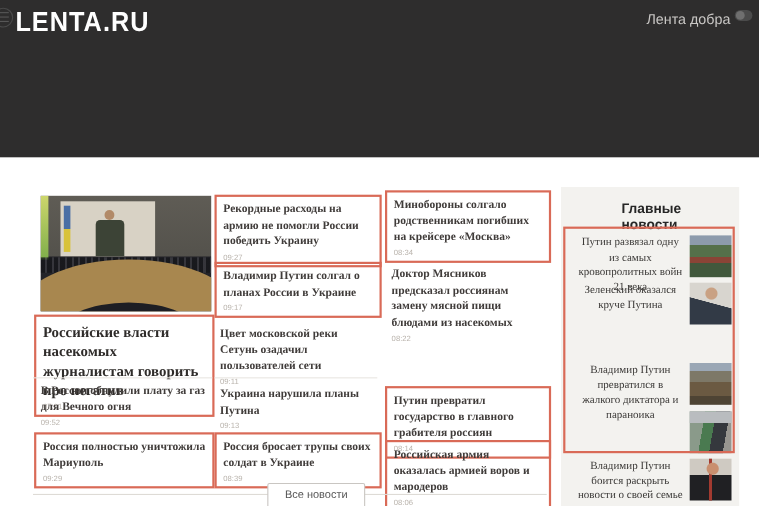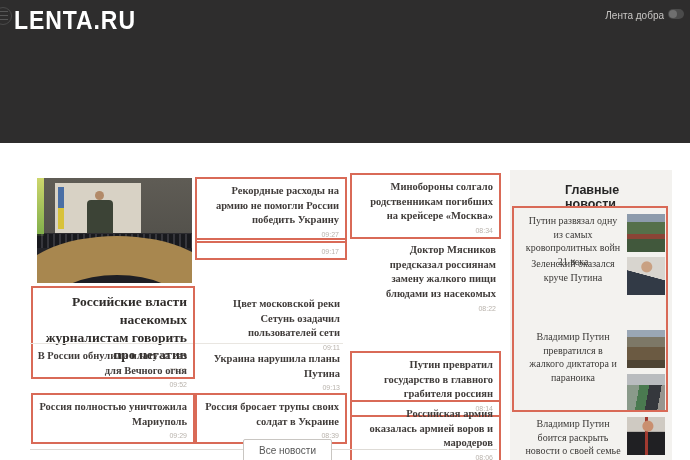--- a/index.html
+++ b/index.html
@@ -7,27 +7,27 @@
           font-family:"Liberation Sans",sans-serif;}
 
   
   .header{position:absolute;left:0;top:0;width:690px;height:143px;background:#2e2d2d;}
   .logo{position:absolute;left:14px;top:6px;color:#ffffff;font-family:"Liberation Sans",sans-serif;
         font-weight:bold;font-size:25px;letter-spacing:1px;transform:scaleX(.92);transform-origin:left;
         cursor:pointer;}
   .menu-ic{position:absolute;left:-6px;top:7px;width:16px;height:16px;border:1px solid #4a4a4a;
            border-radius:50%;}
   .menu-ic i{display:block;height:1px;background:#575757;margin:3px 3px 0 3px;}
-  .dobra{position:absolute;right:26px;top:10px;color:#c9c7c5;font-size:10px;}
+  .dobra{position:absolute;right:26px;top:10px;color:#c9c7c5;font-size:13px;}
   .toggle{position:absolute;right:6px;top:9px;width:16px;height:10px;background:#4b4b4b;
           border-radius:6px;cursor:pointer;}
   .toggle b{position:absolute;left:1px;top:1px;width:8px;height:8px;border-radius:50%;background:#6f6f6f;}
 
   
-  .item{position:absolute;text-align:right;}
+  .item{position:absolute;}
   .ntitle{font-family:"Liberation Serif",serif;font-weight:bold;font-size:10.5px;line-height:1.4;
           color:#403c3a;cursor:pointer;}
   .ntime{font-size:7px;color:#b9b3ac;margin-top:3px;}
   .redbox{border:2px solid #d96a57;padding:5px 6px 3px 6px;background:transparent;}
   .plain{padding-left:0;}
   .feat-title{font-family:"Liberation Serif",serif;font-weight:bold;font-size:13.5px;line-height:1.32;
               color:#2f2c2a;cursor:pointer;}
   .divider{position:absolute;height:1px;background:#e9e6e1;}
 
   
@@ -120,20 +120,21 @@
     <div class="ntitle">Россия полностью уничтожила Мариуполь</div>
     <div class="ntime">09:29</div>
   </div>
 
   <div class="item redbox" style="left:195px;top:177px;width:136px">
     <div class="ntitle">Рекордные расходы на армию не помогли России победить Украину</div>
     <div class="ntime">09:27</div>
   </div>
 
   <div class="item redbox" style="left:195px;top:238px;width:136px">
+    <div class="ntitle">Владимир Путин солгал о планах России в Украине</div>
     <div class="ntime">09:17</div>
   </div>
 
   <div class="item plain" style="left:200px;top:297px;width:140px">
     <div class="ntitle">Цвет московской реки Сетунь озадачил пользователей сети</div>
     <div class="ntime">09:11</div>
   </div>
 
   <div class="divider" style="left:195px;top:343px;width:148px"></div>
 
@@ -146,21 +147,21 @@
     <div class="ntitle">Россия бросает трупы своих солдат в Украине</div>
     <div class="ntime">08:39</div>
   </div>
 
   <div class="item redbox" style="left:350px;top:173px;width:135px">
     <div class="ntitle">Минобороны солгало родственникам погибших на крейсере «Москва»</div>
     <div class="ntime">08:34</div>
   </div>
 
   <div class="item plain" style="left:356px;top:243px;width:140px">
-    <div class="ntitle">Доктор Мясников предсказал россиянам замену жалкого пищи блюдами из насекомых</div>
+    <div class="ntitle">Доктор Мясников предсказал россиянам замену мясной пищи блюдами из насекомых</div>
     <div class="ntime">08:22</div>
   </div>
 
 
   <div class="item redbox" style="left:350px;top:351px;width:135px">
     <div class="ntitle">Путин превратил государство в главного грабителя россиян</div>
     <div class="ntime">08:14</div>
   </div>
 
   <div class="item redbox" style="left:350px;top:400px;width:135px">

